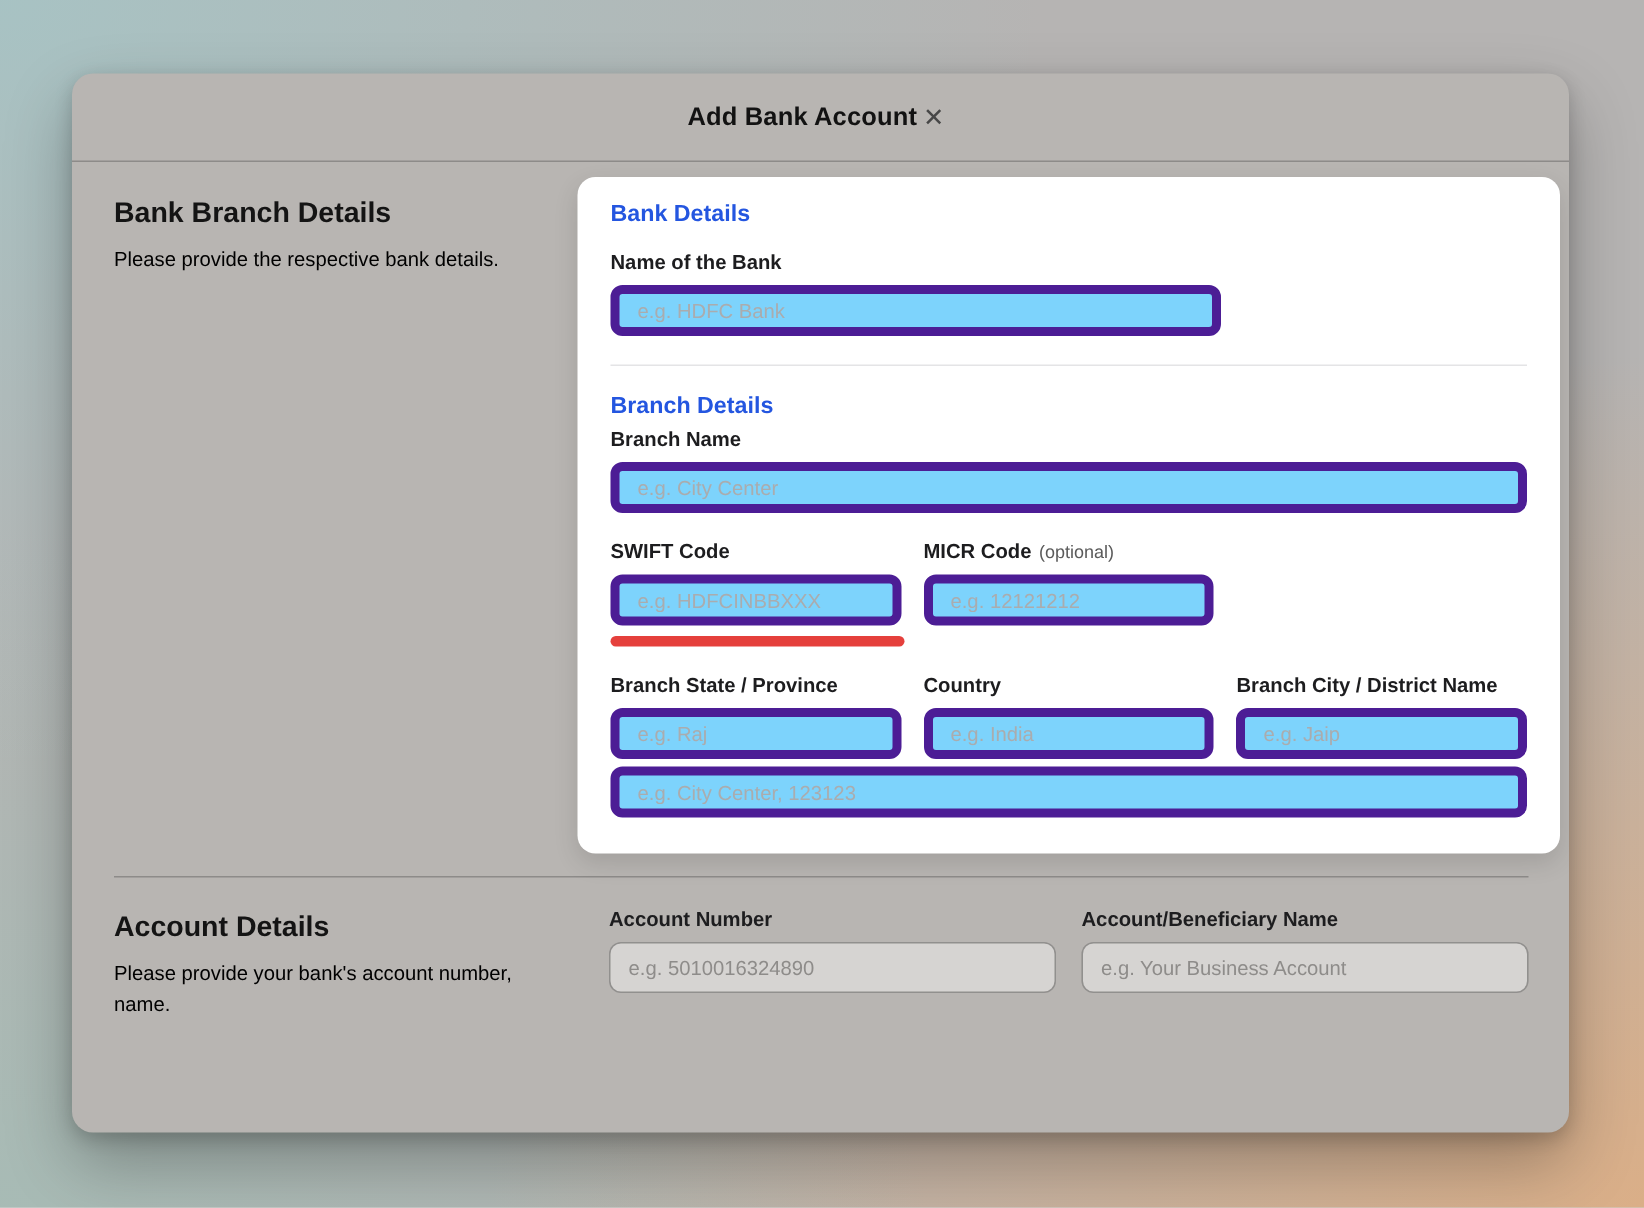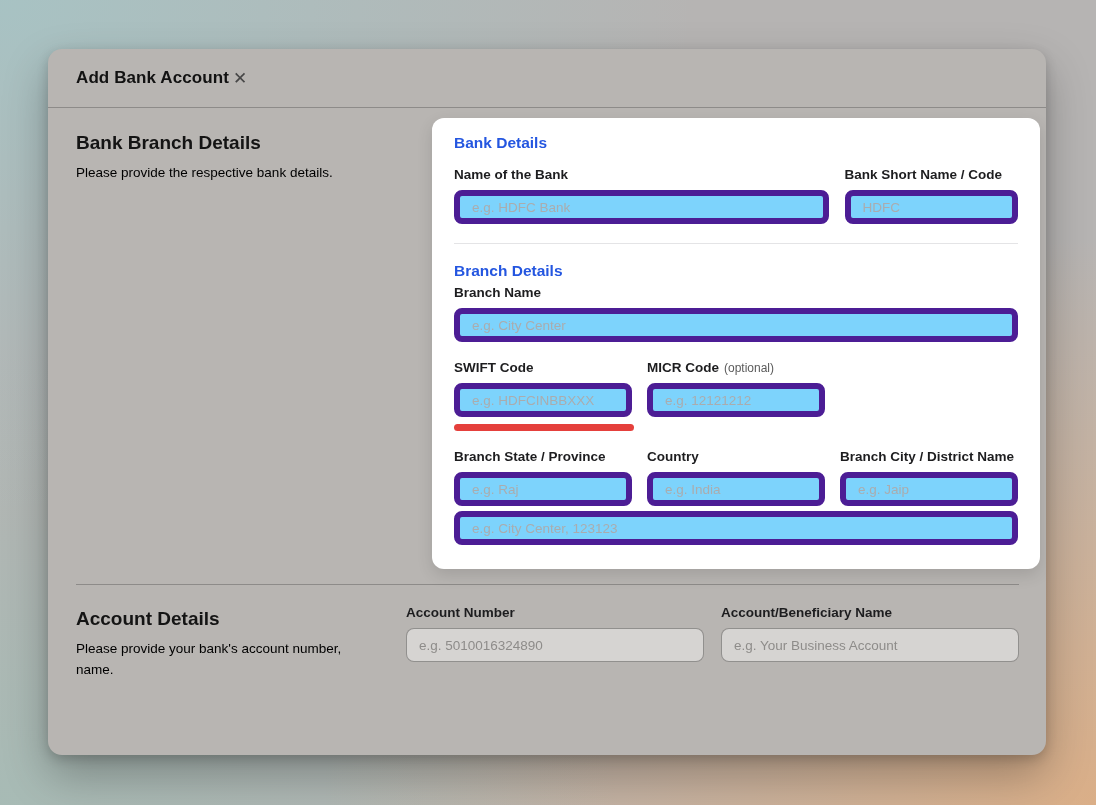--- a/index.html
+++ b/index.html
@@ -28,21 +28,21 @@
     background: #b8b5b2;
     border-radius: 14px;
     box-shadow: 0 20px 45px rgba(0,0,0,0.28), 0 4px 12px rgba(0,0,0,0.18);
     overflow: hidden;
   }
 
   .modal-header {
     height: 59px;
     display: flex;
     align-items: center;
-    justify-content: flex-start;
+    justify-content: center;
     padding: 0 30px 0 28px;
     border-bottom: 1px solid rgba(60,60,60,0.35);
   }
   .modal-title {
     font-size: 17px;
     font-weight: 700;
     color: #121212;
     letter-spacing: 0.1px;
   }
   .close-btn {
@@ -51,21 +51,20 @@
     font-size: 17px;
     color: #474747;
     cursor: pointer;
     padding: 4px;
     line-height: 1;
   }
 
   .modal-body {
     display: flex;
     padding: 10px 6px 0 28px;
-    gap: 47px;
   }
   .left-col {
     width: 309px;
     flex-shrink: 0;
     padding-top: 14px;
     padding-right: 24px;
   }
   .section-h1 {
     font-size: 19px;
     font-weight: 700;
@@ -189,24 +188,20 @@
 
     <div class="card">
 
       <h3 class="card-heading">Bank Details</h3>
 
       <div class="row row-bank">
         <div class="field">
           <label class="field-label">Name of the Bank</label>
           <input class="text-input" type="text" placeholder="e.g. HDFC Bank" style="">
         </div>
-        <div class="field">
-          <label class="field-label">Bank Short Name / Code</label>
-          <input class="text-input" type="text" placeholder="HDFC" style="">
-        </div>
       </div>
 
       <hr class="card-divider">
 
       <h3 class="card-heading branch-heading">Branch Details</h3>
 
       <div class="row row-full">
         <div class="field">
           <label class="field-label">Branch Name</label>
           <input class="text-input" type="text" placeholder="e.g. City Center" style="">

